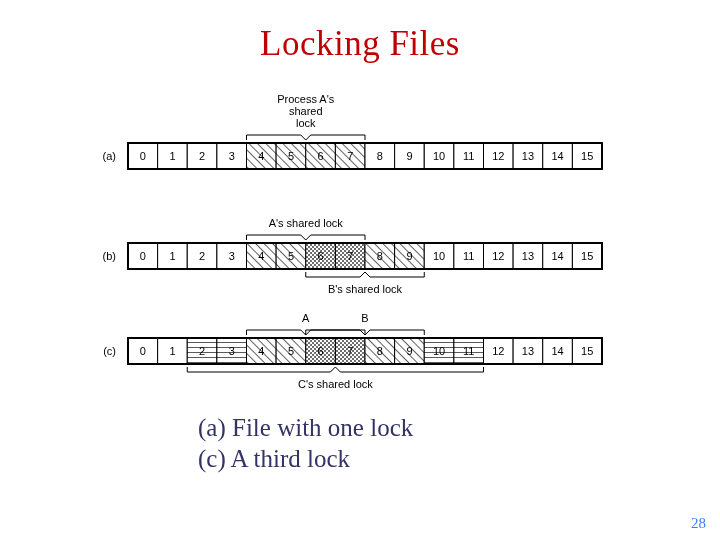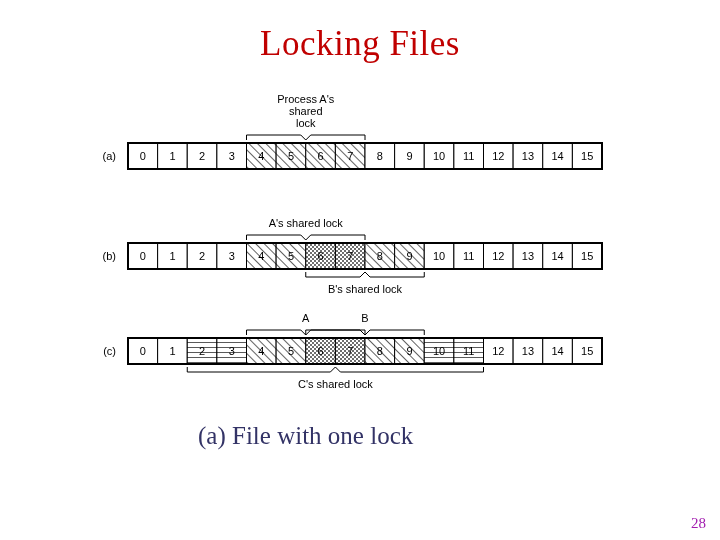--- a/index.html
+++ b/index.html
@@ -44,30 +44,30 @@
     position: absolute;
     left: 198px;
     top: 412px;
     width: 420px;
     color: #333366;
     font-family: "Liberation Serif", serif;
     font-size: 25px;
     line-height: 31px;
     white-space: nowrap;
   }
-  .caption div { white-space: nowrap; margin-top: 8px; }
+  .caption div { white-space: nowrap; }
 
   
   .page-number {
     position: absolute;
     right: 14px;
     bottom: 8px;
     font-family: "Liberation Serif", serif;
     font-size: 15px;
-    color: #a21caf;
+    color: #3b82f6;
     text-align: center;
   }
 </style>
 </head>
 <body>
 
 <div class="slide-title">Locking Files</div>
 
 <div class="figure">
   <svg class="fig-svg" id="fig-svg" width="720" height="320" viewBox="0 0 720 320">
@@ -304,15 +304,16 @@
           <text x="365" y="240" text-anchor="middle" font-family="&quot;Liberation Sans&quot;, sans-serif" font-size="11" fill="#000">B</text>
           <path d="M 187.25 285 L 187.25 290 L 330.375 290 L 335.375 285 L 340.375 290 L 483.5 290 L 483.5 285" fill="none" stroke="#000" stroke-width="1"></path>
           <text x="335.375" y="306" text-anchor="middle" font-family="&quot;Liberation Sans&quot;, sans-serif" font-size="11" fill="#000">C's shared lock</text>
         </g>
       </g>
   </svg>
 </div>
 
 <div class="caption">
   <div>(a) File with one lock</div>
+  <div>(c) A third lock</div>
 </div>
 
 <div class="page-number">28</div>
 
 </body></html>

